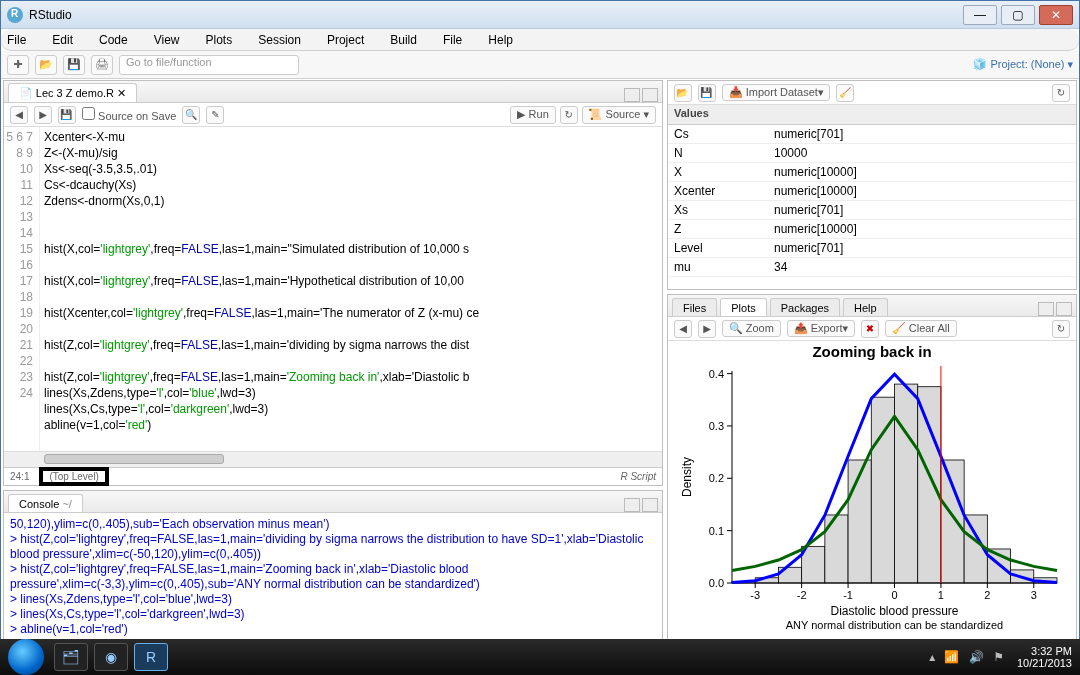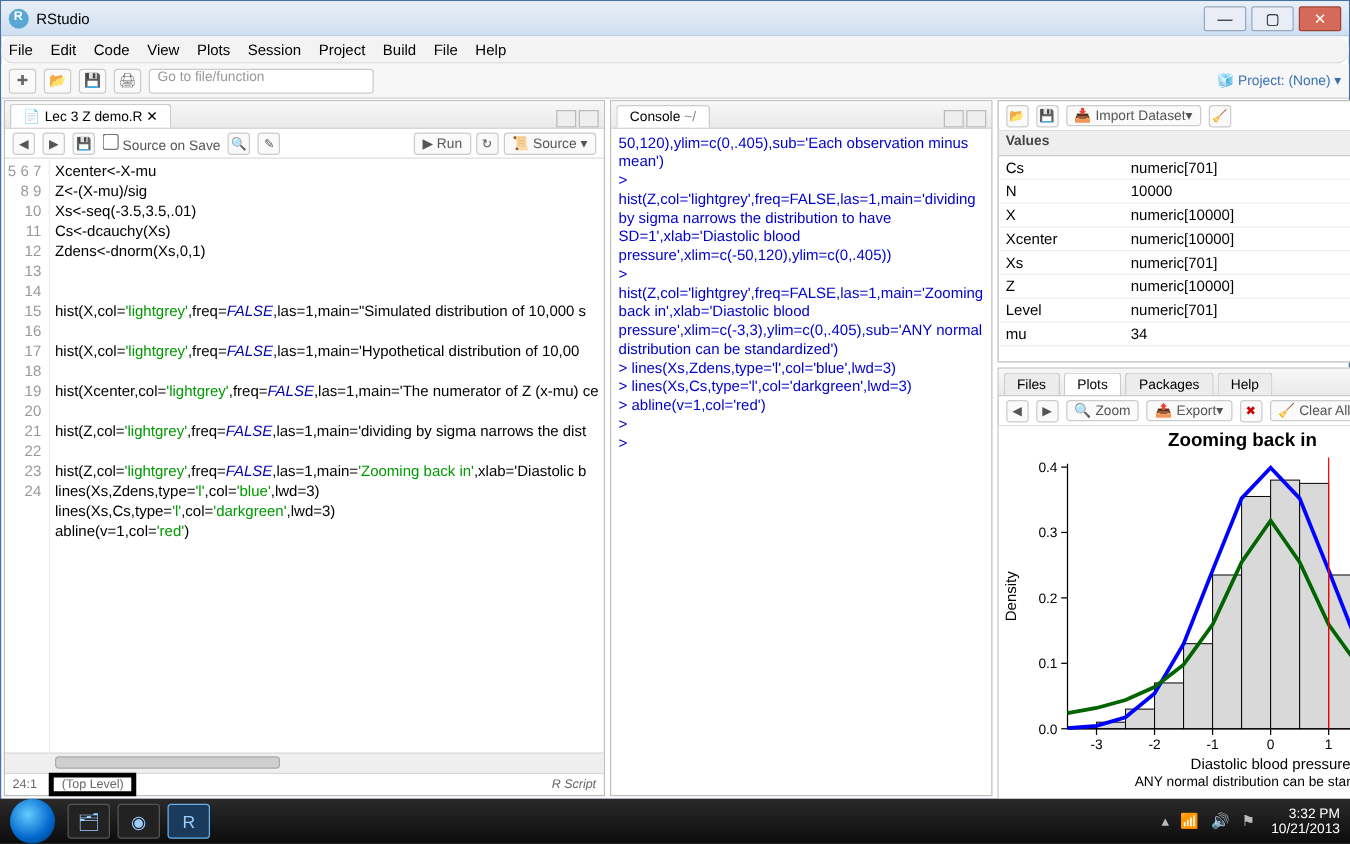--- a/index.html
+++ b/index.html
@@ -7,48 +7,48 @@
 
   
   .win-frame { width: 1080px; height: 640px; background: #fff; border: 1px solid #4573a8; position: relative; }
   .titlebar { height: 28px; background: linear-gradient(#e9eff7,#cfdff0); display:flex; align-items:center; padding:0 6px; font-size:12px; color:#000; border-bottom:1px solid #b9cce0;}
   .tb-icon { width:16px; height:16px; margin-right:6px; display:inline-block; background:#5aa6d4; border-radius:8px; position:relative;}
   .tb-icon::after{content:"R";position:absolute;color:#fff;font-size:10px;font-weight:bold;left:4px;top:1px;}
   .win-btns { margin-left:auto; display:flex; gap:4px;}
   .win-btn { width:34px; height:20px; border:1px solid #9aa9bb; background:#e9eef6; font-size:12px; display:flex; align-items:center; justify-content:center; border-radius:2px;}
   .win-close { background:#d46a5a; color:#fff; border-color:#a04030;}
 
-  .menubar { height:22px; background:#f3f3f3; display:flex; align-items:center; padding:0 6px; font-size:12px; gap:14px; border-bottom:1px solid #d0d0d0;border-radius:10px;}
+  .menubar { height:22px; background:#f3f3f3; display:flex; align-items:center; padding:0 6px; font-size:12px; gap:26px; border-bottom:1px solid #d0d0d0;border-radius:10px;}
   .menubar span{cursor:default;}
 
   .toolbar-main { height:28px; background:#f7f7f7; border-bottom:1px solid #d0d0d0; display:flex; align-items:center; padding:0 6px; gap:6px; font-size:11px; color:#666;}
   .tb-btn { width:22px; height:20px; border:1px solid #ccc; border-radius:3px; background:#fafafa; display:flex; align-items:center; justify-content:center; font-size:11px;}
   .goto { flex:0 0 180px; height:20px; border:1px solid #ccc; border-radius:3px; padding:0 6px; color:#999; background:#fff;}
   .proj { margin-left:auto; color:#3a70b0;}
 
   .workarea { position:absolute; top:79px; left:2px; right:2px; bottom:2px; display:flex; gap:4px;}
-  .left-col { flex:0 0 660px; display:flex; flex-direction:row; gap:4px;}
+  .left-col { flex:0 0 660px; display:flex; flex-direction:column; gap:4px;}
   .right-col { flex:1; display:flex; flex-direction:column; gap:4px;}
 
   .pane { border:1px solid #bfbfbf; background:#fff; display:flex; flex-direction:column; position:relative;}
   .pane-tabs { height:22px; background:linear-gradient(#f7f7f7,#eaeaea); border-bottom:1px solid #ccc; display:flex; align-items:flex-end; font-size:11px; padding:0 4px;}
   .tab { padding:3px 10px 2px 10px; border:1px solid #ccc; border-bottom:none; background:#fff; border-radius:3px 3px 0 0; margin-right:3px;}
   .tab.inactive{background:#ececec;}
   .pane-tools { height:24px; border-bottom:1px solid #ddd; display:flex; align-items:center; gap:6px; padding:0 6px; font-size:11px; color:#555;}
   .mini-btn{border:1px solid #ccc; padding:1px 6px; border-radius:3px; background:#fafafa; font-size:11px;}
   .mini-icon{width:18px;height:18px;border:1px solid #ccc;border-radius:3px;background:#fafafa;display:inline-flex;align-items:center;justify-content:center;font-size:10px;}
   .min-max{margin-left:auto; display:flex; gap:2px;}
   .min-max span{width:16px;height:14px;border:1px solid #bbb;background:#eee;display:inline-block;}
 
   
   .editor { flex:1; font-family: Consolas, monospace; font-size:12px; display:flex; overflow:hidden;}
   .gutter { width:36px; background:#fff; color:#999; text-align:right; padding:2px 6px 2px 2px; line-height:16px; border-right:1px solid #eee;}
   .code { flex:1; padding:2px 4px; white-space:pre; line-height:16px; color:#000; overflow:hidden;}
   .code .str{color:#090;}
-  .code .num{color:#00a;font-style:italic;}
+  .code .num{color:#00a;}
   .editor-status{height:18px;border-top:1px solid #ccc;font-size:10px;color:#666;display:flex;align-items:center;padding:0 6px;}
   .editor-status .right{margin-left:auto;font-style:italic;}
   .hscroll{height:16px;background:#efefef;border-top:1px solid #ddd;position:relative;}
   .hscroll .thumb{position:absolute;left:40px;width:180px;top:2px;height:10px;background:#cfcfcf;border:1px solid #aaa;border-radius:3px;}
 
   
   .console-body { flex:1; font-family: Consolas, monospace; font-size:12px; padding:4px 6px; color:#008; line-height:15px; overflow:hidden;}
   .console-body .prompt{color:#00c;}
 
   

